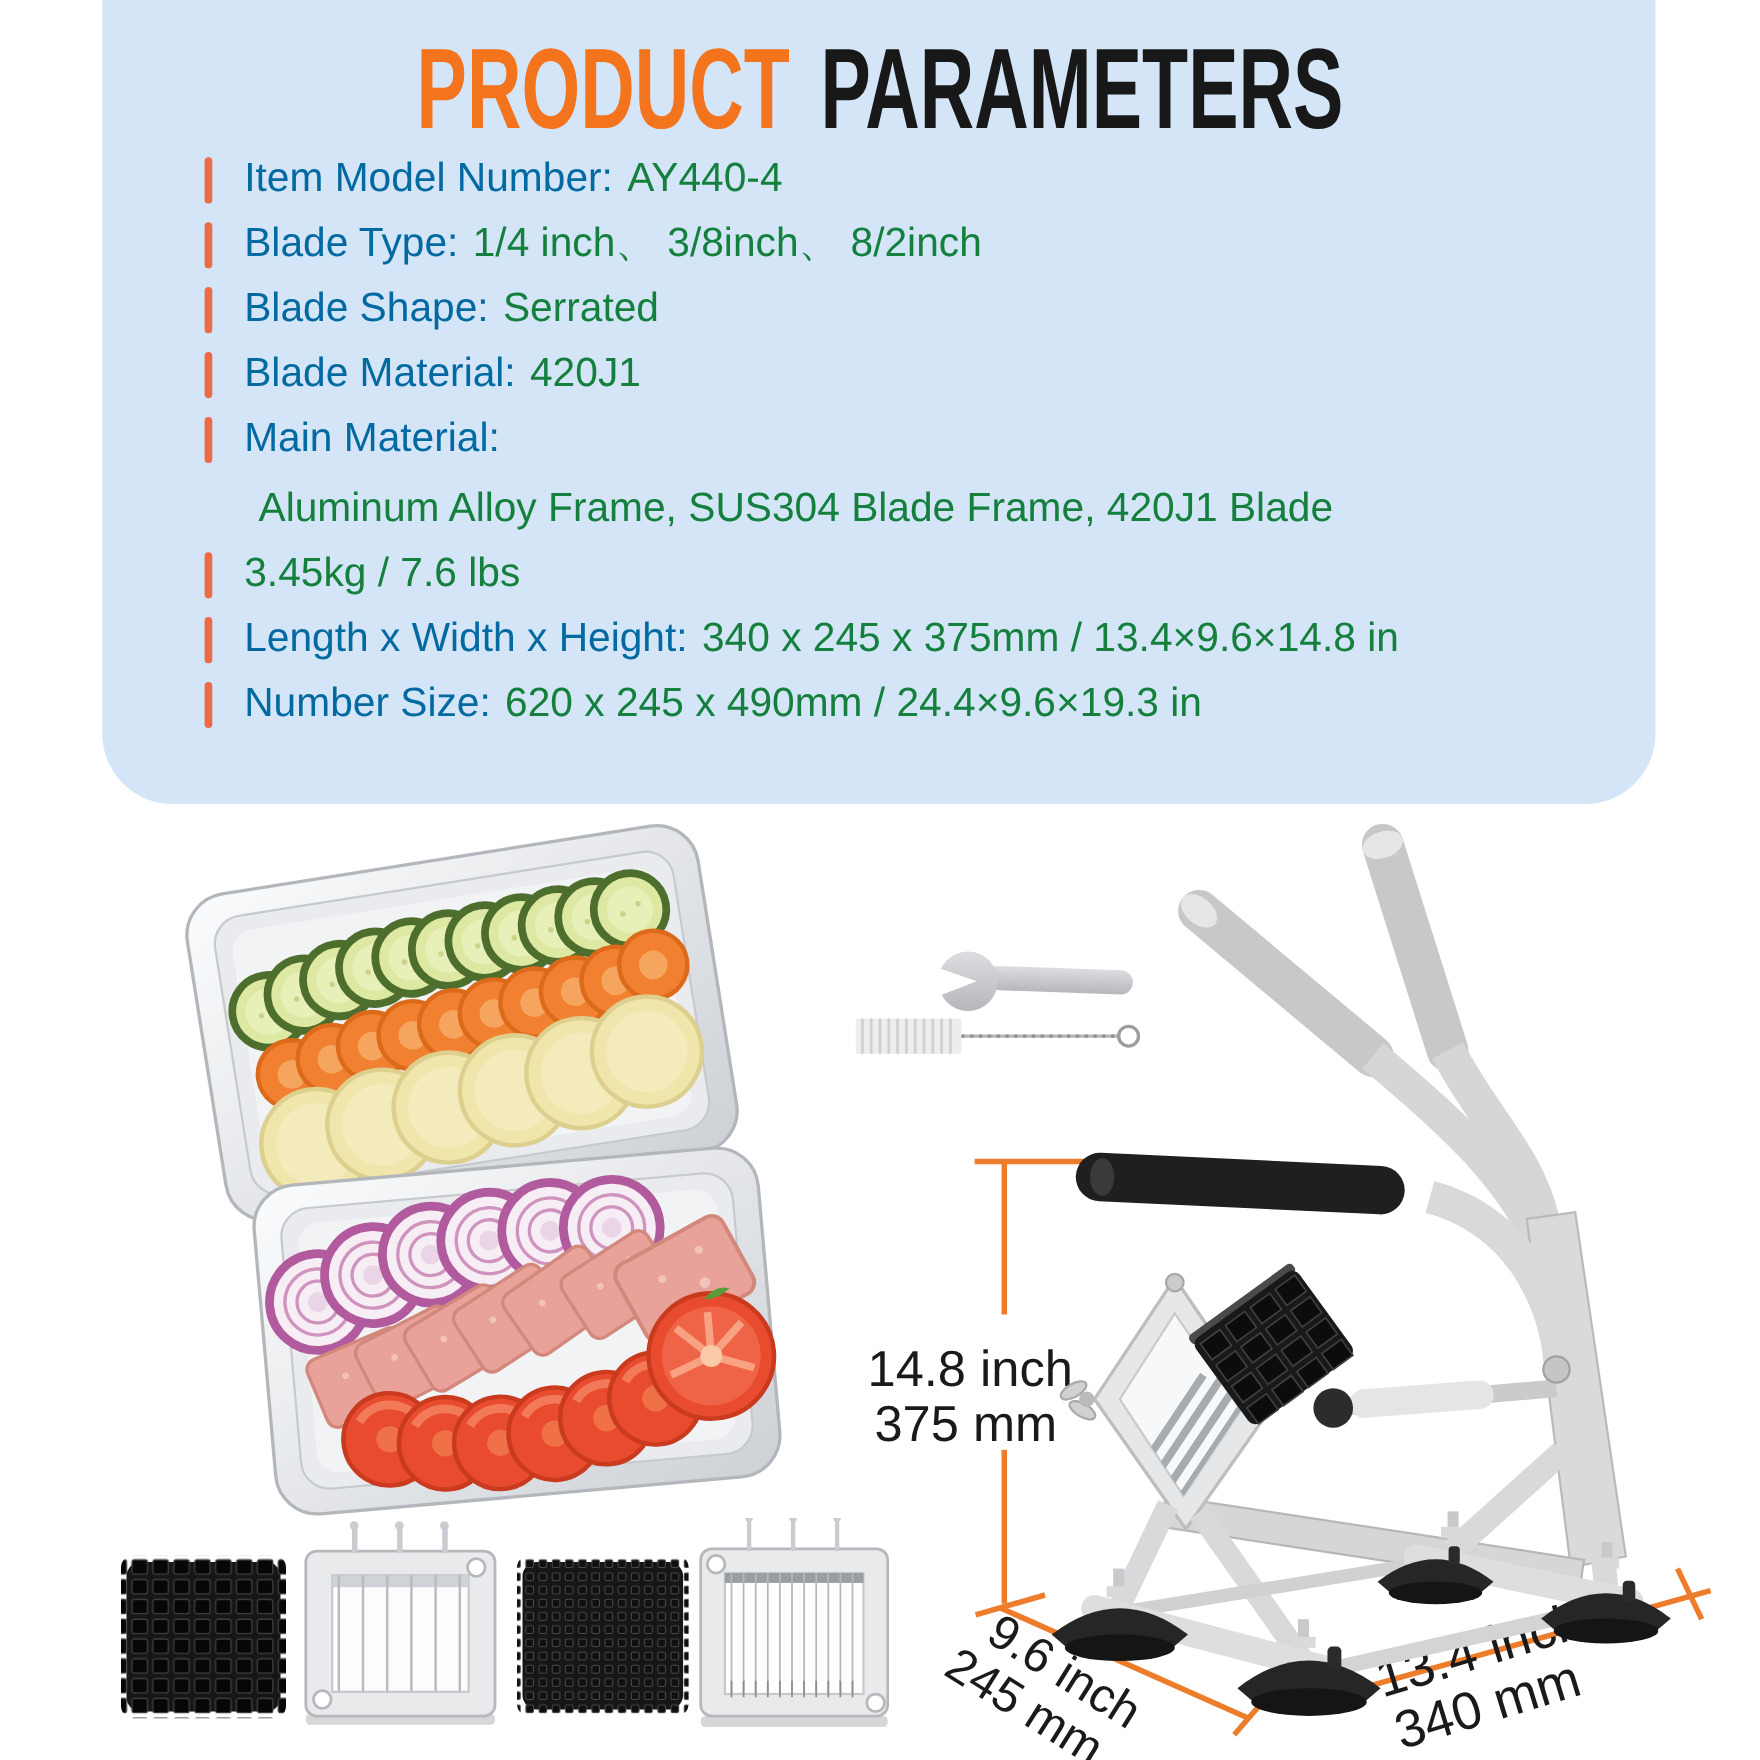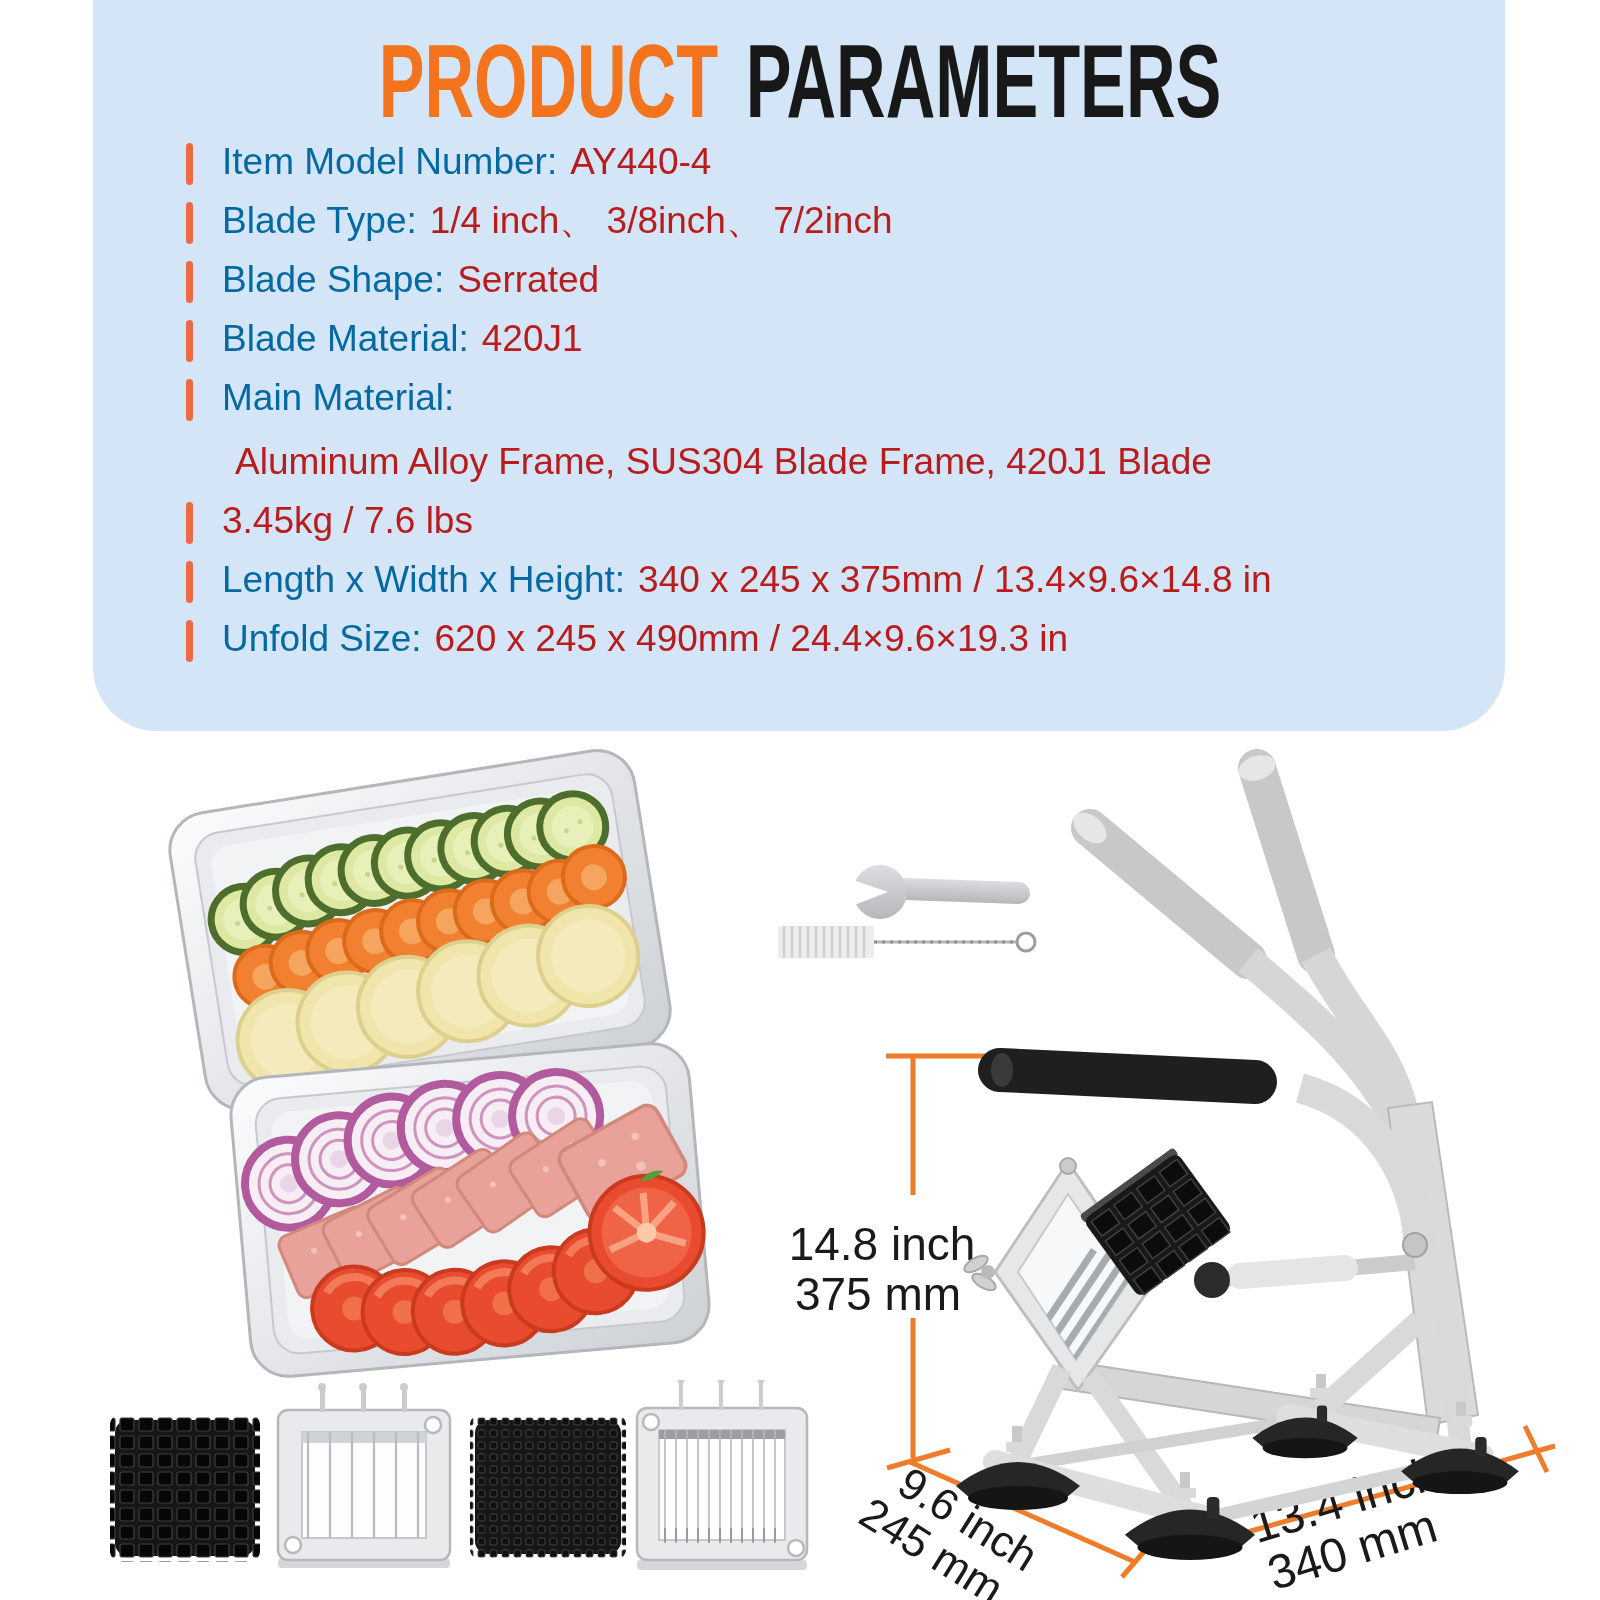--- a/index.html
+++ b/index.html
@@ -9,21 +9,21 @@
   .title{position:absolute;top:22px;left:0;width:1600px;display:flex;
     justify-content:center;gap:42px;font-weight:bold;font-size:104px;
     transform:scaleX(0.66);transform-origin:50% 50%;letter-spacing:0px;white-space:nowrap;}
   .title .t1{color:#f4731d}
   .title .t2{color:#181818}
   .specs{position:absolute;left:186px;top:140px;width:1300px;}
   .spec-row{display:flex;align-items:flex-start;height:59px;font-size:37px;line-height:44px;}
   .bullet{width:7px;height:42px;background:#ee6a45;border-radius:4px;
     margin-top:3px;margin-right:29px;flex:none;}
   .spec-label{color:#0369a1;margin-right:13px;white-space:pre;}
-  .spec-value{color:#b91c1c;white-space:pre;}
+  .spec-value{color:#15803d;white-space:pre;}
   .no-bullet{margin-top:5px;}
   .no-bullet .bullet{visibility:hidden;}
   svg{position:absolute;}
   svg text{font-family:"Liberation Sans",sans-serif;fill:#1a1a1a;}
 </style>
 </head>
 <body>
 
 <div class="panel"></div>
 
@@ -34,21 +34,21 @@
 
 <div class="specs">
   <div class="spec-row">
     <span class="bullet"></span>
     <span class="spec-label">Item Model Number:</span>
     <span class="spec-value">AY440-4</span>
   </div>
   <div class="spec-row">
     <span class="bullet"></span>
     <span class="spec-label">Blade Type:</span>
-    <span class="spec-value">1/4 inch、 3/8inch、 7/2inch</span>
+    <span class="spec-value">1/4 inch、 3/8inch、 8/2inch</span>
   </div>
   <div class="spec-row">
     <span class="bullet"></span>
     <span class="spec-label">Blade Shape:</span>
     <span class="spec-value">Serrated</span>
   </div>
   <div class="spec-row">
     <span class="bullet"></span>
     <span class="spec-label">Blade Material:</span>
     <span class="spec-value">420J1</span>
@@ -67,21 +67,21 @@
     <span class="bullet"></span>
     <span class="spec-value">3.45kg / 7.6 lbs</span>
   </div>
   <div class="spec-row">
     <span class="bullet"></span>
     <span class="spec-label">Length x Width x Height:</span>
     <span class="spec-value">340 x 245 x 375mm / 13.4×9.6×14.8 in</span>
   </div>
   <div class="spec-row">
     <span class="bullet"></span>
-    <span class="spec-label">Unfold Size:</span>
+    <span class="spec-label">Number Size:</span>
     <span class="spec-value">620 x 245 x 490mm / 24.4×9.6×19.3 in</span>
   </div>
 </div>
 
 <svg style="left:80px;top:740px;" width="680" height="680" viewBox="0 0 680 680">
   <defs>
     <linearGradient id="trayGrad" x1="0" y1="0" x2="1" y2="1">
       <stop offset="0" stop-color="#fbfcfd"></stop>
         <stop offset="1" stop-color="#cdd1d6"></stop>
     </linearGradient>

